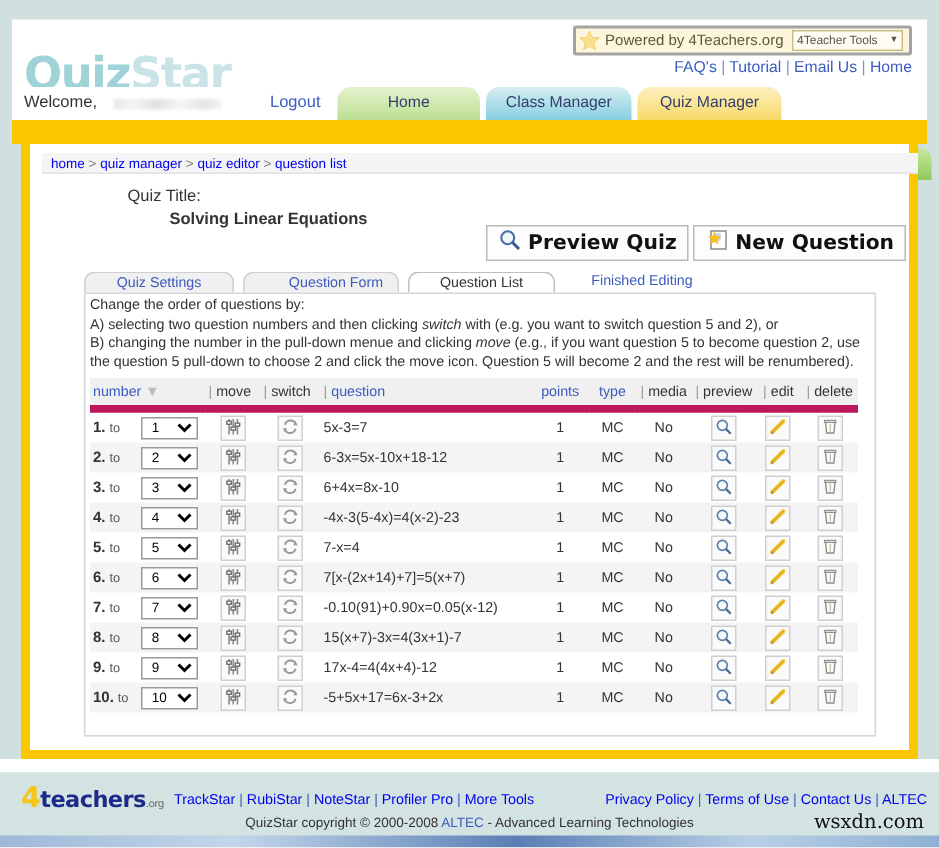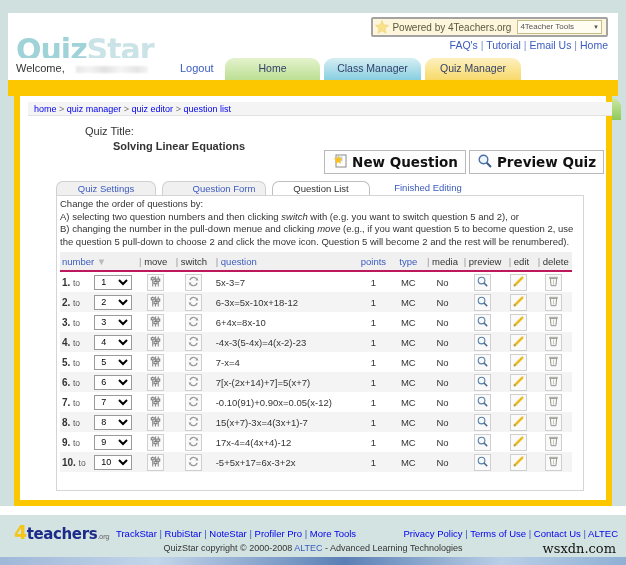--- a/index.html
+++ b/index.html
@@ -22,21 +22,21 @@
         font-family:"DejaVu Sans", sans-serif;
         color:#9fd3d8;letter-spacing:-1px;line-height:30px;}
   .logo .z{color:#c9e3e6;}
 
   .powered{position:absolute;right:10px;top:4px;height:16px;display:flex;align-items:center;
            background:#fdf6dd;border:2px solid #a3a3a3;border-radius:2px;padding:0 4px 0 2px;}
   .star{display:inline-block;width:14px;height:14px;margin-right:3px;flex:0 0 auto;}
   .powered .ptxt{font-size:10px;color:#5a5a3a;white-space:nowrap;}
   .toolsel{margin-left:6px;border:1px solid #c8bf88;background:#fffdf2;
            font-size:8px;color:#555;padding:0 2px;height:12px;line-height:12px;
-           display:flex;align-items:center;gap:19px;}
+           display:flex;align-items:center;gap:8px;}
   .toolsel .car{font-size:6px;}
 
   .hlinks{position:absolute;right:10px;top:26px;font-size:10.5px;color:#3b5bbf;white-space:nowrap;}
   .hlinks a{color:#3b5bbf;text-decoration:none;}
   .hlinks .sep{color:#7b8fd0;}
 
   
   .navrow{position:absolute;left:8px;top:58px;width:610px;height:22px;background:#ffffff;}
   .welcome{position:absolute;left:8px;top:4px;font-size:11px;color:#333;}
   .blurname{position:absolute;left:68px;top:8px;width:72px;height:7px;
@@ -89,21 +89,21 @@
 
   .boxwrap{position:absolute;left:56px;top:195px;width:528px;height:296px;
            background:#ffffff;border:1px solid #d5d5d5;box-sizing:border-box;}
 
   .instr{position:absolute;left:60px;top:198px;width:520px;font-size:9.5px;color:#333;line-height:12.5px;}
   .instr i{font-style:italic;}
 
   
   table.qt{position:absolute;left:60px;top:252px;width:512px;border-collapse:collapse;}
   table.qt th{background:#f0f0f0;font-size:9.5px;font-weight:normal;color:#3b5bbf;
-              text-align:left;padding:2px 2px;height:14px;border-bottom:2px solid #be185d;white-space:nowrap;margin-top:33px;}
+              text-align:left;padding:2px 2px;height:14px;border-bottom:5px solid #be185d;white-space:nowrap;margin-top:33px;}
   table.qt th.pipe:before{content:"| ";color:#999;}
   table.qt th.dark{color:#333;}
   table.qt td{font-size:9.5px;color:#333;padding:0 2px;height:20px;vertical-align:middle;white-space:nowrap;}
   table.qt tr.alt td{background:#f4f4f4;}
   .cnum{width:36px;}
   .cnum b{font-size:10px;}
   .cnum .to{color:#555;font-size:8.5px;}
   .csel{width:46px;}
   .cmove{width:40px;text-align:center;}
   .cswitch{width:44px;text-align:center;}
@@ -186,35 +186,35 @@
 
   <div class="quiztitle">
     <div>Quiz Title:</div>
     <div class="tname">Solving Linear Equations</div>
   </div>
 
   <div class="actbtns">
     <div class="actbtn">
       <span>
         <svg width="16" height="16" viewBox="0 0 16 16">
+          <circle cx="6.5" cy="6.5" r="4.3" fill="#eef6fb" stroke="#4a6fa8" stroke-width="1.4"></circle>
+          <line x1="9.7" y1="9.7" x2="14" y2="14" stroke="#3a5b8c" stroke-width="2"></line>
+        </svg>
+      </span>
+      <span>Preview Quiz</span>
+    </div>
+    <div class="actbtn">
+      <span>
+        <svg width="16" height="16" viewBox="0 0 16 16">
           <rect x="4" y="2" width="10" height="12" fill="#ffffff" stroke="#8a8a8a" stroke-width="1"></rect>
           <rect x="5.5" y="3.5" width="5" height="5" fill="#bcd8ee"></rect>
           <polygon points="4,1 5.6,4.6 9.3,5 6.6,7.6 7.3,11.3 4,9.5 0.7,11.3 1.4,7.6 -1.3,5 2.4,4.6" transform="translate(3,1.5) scale(0.82)" fill="#fbbf1f"></polygon>
         </svg>
       </span>
       <span>New Question</span>
-    </div>
-    <div class="actbtn">
-      <span>
-        <svg width="16" height="16" viewBox="0 0 16 16">
-          <circle cx="6.5" cy="6.5" r="4.3" fill="#eef6fb" stroke="#4a6fa8" stroke-width="1.4"></circle>
-          <line x1="9.7" y1="9.7" x2="14" y2="14" stroke="#3a5b8c" stroke-width="2"></line>
-        </svg>
-      </span>
-      <span>Preview Quiz</span>
     </div>
   </div>
 
   <div class="subtabs">
     <div class="stab st0">Quiz Settings</div>
     <div class="stab st1">Question Form</div>
     <div class="stab st2 active">Question List</div>
     <div class="stab st3 plain">Finished Editing</div>
   </div>
 

